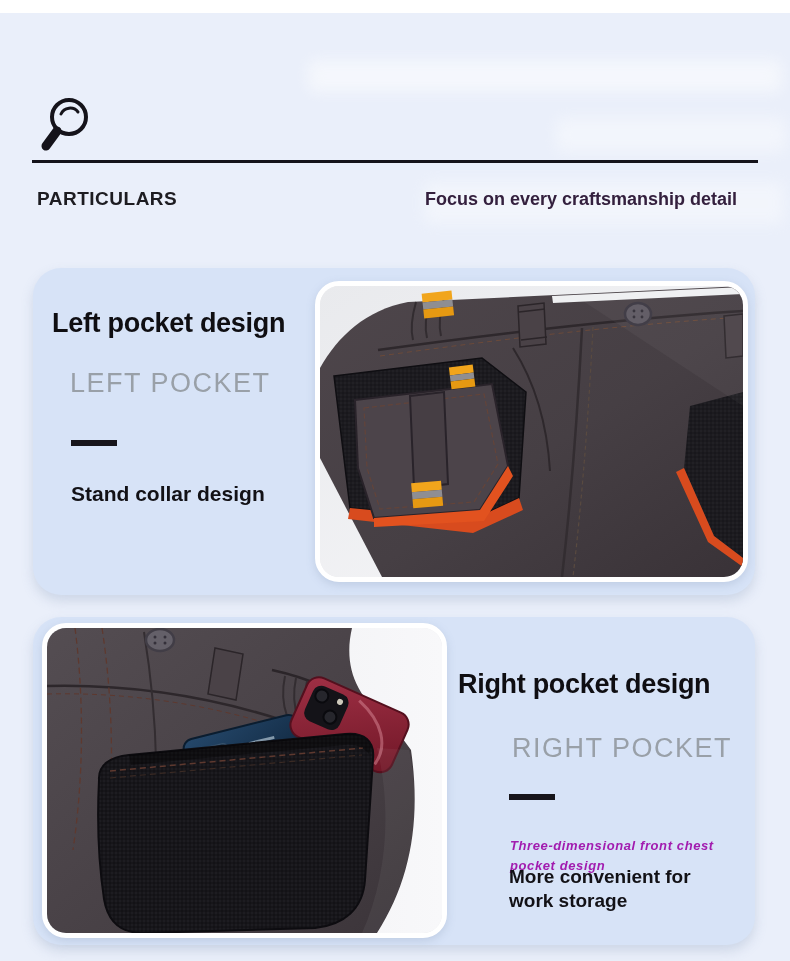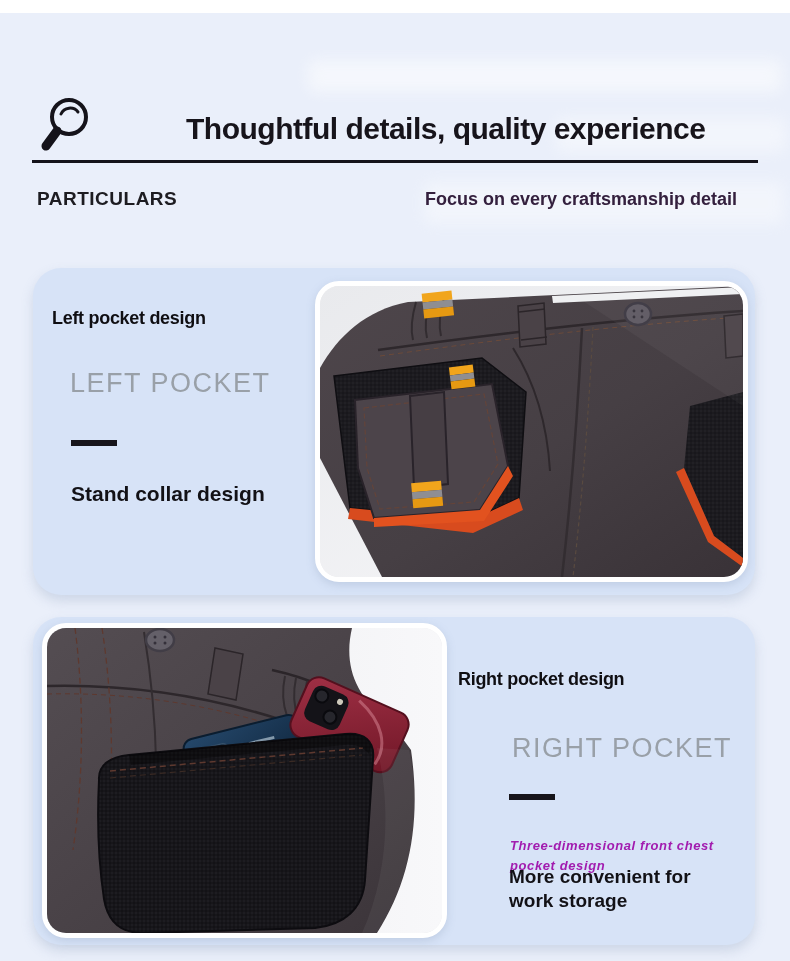--- a/index.html
+++ b/index.html
@@ -28,21 +28,21 @@
         box-shadow:0 6px 12px rgba(140,160,190,0.30);}
   .card-1{top:268px;height:327px;}
   .card-2{top:617px;height:328px;}
 
   .photo{position:absolute;border:5px solid #ffffff;border-radius:24px;overflow:hidden;
          box-sizing:border-box;background:#ececef;box-shadow:0 3px 8px rgba(120,140,170,0.25);}
   .photo-1{top:13px;right:7px;width:433px;height:301px;}
   .photo-2{top:6px;left:9px;width:405px;height:315px;}
   .photo svg{display:block;width:100%;height:100%;}
 
-  .card h2{position:absolute;margin:0;font-size:18px;font-weight:700;letter-spacing:-0.3px;
+  .card h2{position:absolute;margin:0;font-size:27px;font-weight:700;letter-spacing:-0.3px;
            color:#0f0e12;white-space:nowrap;}
   .card-1 h2{left:19px;top:40px;}
   .card-2 h2{left:425px;top:52px;}
 
   .watermark{position:absolute;font-size:27px;font-weight:400;letter-spacing:1.5px;
              color:#99a0a8;white-space:nowrap;}
   .card-1 .watermark{left:37px;top:100px;}
   .card-2 .watermark{left:479px;top:96px;margin-top:20px;}
 
   .dash{position:absolute;width:46px;height:6px;background:#17151b;}
@@ -67,21 +67,20 @@
   <div class="ghost g1"></div>
   <div class="ghost g2"></div>
   <div class="ghost g3"></div>
 
   <svg class="magnifier" viewBox="0 0 56 66">
     <circle cx="31" cy="27" r="17" fill="none" stroke="#15131a" stroke-width="4"></circle>
     <path d="M23,24 A10,10 0 0 1 40,22" fill="none" stroke="#15131a" stroke-width="3" stroke-linecap="round"></path>
     <line x1="19" y1="41" x2="8" y2="56" stroke="#15131a" stroke-width="9" stroke-linecap="round"></line>
   </svg>
 
-  <h1 class="title">Thoughtful details, quality experience</h1>
 
   <div class="rule"></div>
 
   <div class="section-label">PARTICULARS</div>
   <div class="tagline">Focus on every craftsmanship detail</div>
 
   <section class="card card-1">
     <h2>Left pocket design</h2>
     <div class="watermark">LEFT POCKET</div>
     <div class="dash"></div>

